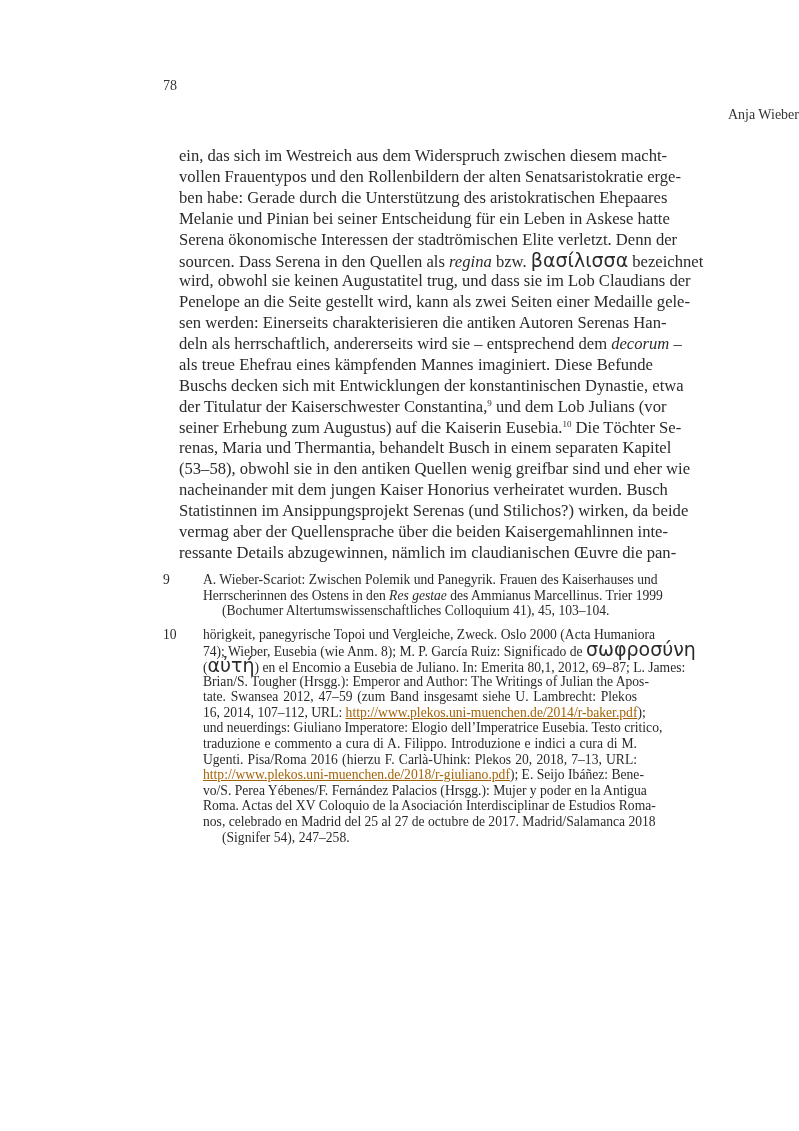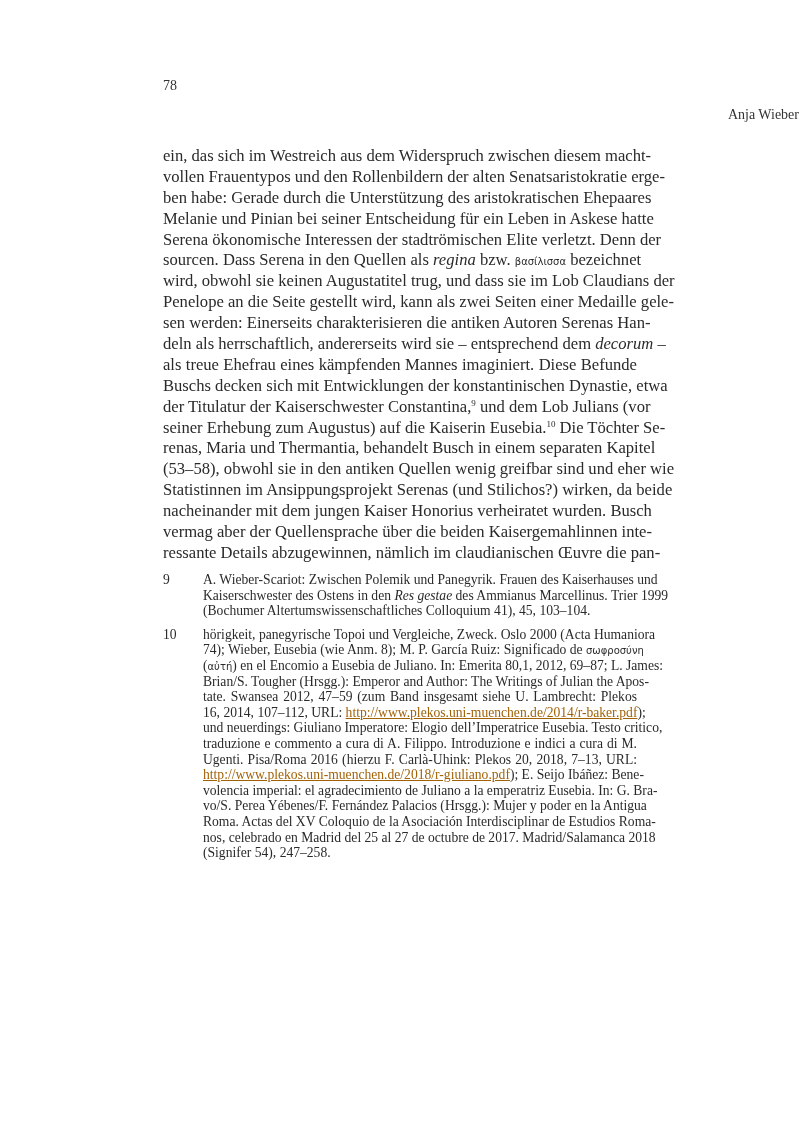--- a/index.html
+++ b/index.html
@@ -1,34 +1,34 @@
 <!DOCTYPE html>
 <html><head>
 <meta charset="utf-8">
 <style>
   html, body { margin: 0; padding: 0; background: #ffffff; }
   body { width: 799px; height: 1131px; position: relative; overflow: hidden;
          font-family: "Liberation Serif", "DejaVu Serif", serif; color: #2a2a2a; }
   .page-number { position: absolute; left: 163px; top: 78px; font-size: 14px; color: #333; }
   .running-head { position: absolute; left: 0; width: 799px; top: 75px; text-align: right; font-size: 14px; color: #333; margin-top: 32px; }
-  .body-text { position: absolute; left: 163px; top: 146px; width: 474px; }
+  .body-text { position: absolute; left: 179px; top: 146px; width: 474px; }
   .body-line { display: block; font-size: 16.6px; line-height: 20.9px; height: 20.9px; white-space: nowrap;
                text-align: justify; text-align-last: justify; }
   .body-line i { font-style: italic; }
   sup { font-size: 9px; line-height: 0; vertical-align: 6px; }
   .footnotes { position: absolute; left: 163px; top: 572px; width: 474px; }
   .footnote { position: relative; margin-bottom: 8px; }
   .fn-num { position: absolute; left: 0; top: 0; font-size: 13.6px; line-height: 15.6px; }
   .fn-body { margin-left: 40px; }
   .fn-line { display: block; font-size: 13.6px; line-height: 15.6px; height: 15.6px; white-space: nowrap;
              text-align: justify; text-align-last: justify; }
-  .fn-line.last { text-align-last: left; }
+  .fn-line.last { text-align-last: left; margin-left: 19px; }
   .link { text-decoration: underline; color: #a16207; }
   .it { font-style: italic; font-family: Liberation Serif, serif; }
-  .greek { font-family: "DejaVu Sans", sans-serif; font-size: 10px; }
+  .greek { font-family: "DejaVu Sans", sans-serif; font-size: 19px; }
 </style>
 </head>
 <body>
 
 <div class="page-number">78</div>
 <div class="running-head">Anja Wieber</div>
 
 <div class="body-text">
   <span class="body-line"><span>ein, das sich im Westreich aus dem Widerspruch zwischen diesem macht-</span></span>
   <span class="body-line"><span>vollen Frauentypos und den Rollenbildern der alten Senatsaristokratie erge-</span></span>
@@ -39,49 +39,48 @@
   <span class="body-line"><span>wird, obwohl sie keinen Augustatitel trug, und dass sie im Lob Claudians der</span></span>
   <span class="body-line"><span>Penelope an die Seite gestellt wird, kann als zwei Seiten einer Medaille gele-</span></span>
   <span class="body-line"><span>sen werden: Einerseits charakterisieren die antiken Autoren Serenas Han-</span></span>
   <span class="body-line"><span>deln als herrschaftlich, andererseits wird sie – entsprechend dem </span><i>decorum</i><span> –</span></span>
   <span class="body-line"><span>als treue Ehefrau eines kämpfenden Mannes imaginiert. Diese Befunde</span></span>
   <span class="body-line"><span>Buschs decken sich mit Entwicklungen der konstantinischen Dynastie, etwa</span></span>
   <span class="body-line"><span>der Titulatur der Kaiserschwester Constantina,</span><sup>9</sup><span> und dem Lob Julians (vor</span></span>
   <span class="body-line"><span>seiner Erhebung zum Augustus) auf die Kaiserin Eusebia.</span><sup>10</sup><span> Die Töchter Se-</span></span>
   <span class="body-line"><span>renas, Maria und Thermantia, behandelt Busch in einem separaten Kapitel</span></span>
   <span class="body-line"><span>(53–58), obwohl sie in den antiken Quellen wenig greifbar sind und eher wie</span></span>
+  <span class="body-line"><span>nacheinander mit dem jungen Kaiser Honorius verheiratet wurden. Busch</span></span>
   <span class="body-line"><span>Statistinnen im Ansippungsprojekt Serenas (und Stilichos?) wirken, da beide</span></span>
-  <span class="body-line"><span>nacheinander mit dem jungen Kaiser Honorius verheiratet wurden. Busch</span></span>
   <span class="body-line"><span>vermag aber der Quellensprache über die beiden Kaisergemahlinnen inte-</span></span>
   <span class="body-line"><span>ressante Details abzugewinnen, nämlich im claudianischen Œuvre die pan-</span></span>
 </div>
 
 <div class="footnotes">
   <div class="footnote">
     <span class="fn-num">9</span>
     <div class="fn-body">
       <span class="fn-line"><span>A. Wieber-Scariot: Zwischen Polemik und Panegyrik. Frauen des Kaiserhauses und</span></span>
-      <span class="fn-line"><span>Kaiserschwester des Ostens in den </span><span class="it">Res gestae</span><span> des Ammianus Marcellinus. Trier 1999</span></span>
+      <span class="fn-line"><span>Herrscherinnen des Ostens in den </span><span class="it">Res gestae</span><span> des Ammianus Marcellinus. Trier 1999</span></span>
       <span class="fn-line last"><span>(Bochumer Altertumswissenschaftliches Colloquium 41), 45, 103–104.</span></span>
     </div>
   </div>
 
   <div class="footnote">
     <span class="fn-num">10</span>
     <div class="fn-body">
       <span class="fn-line"><span>hörigkeit, panegyrische Topoi und Vergleiche, Zweck. Oslo 2000 (Acta Humaniora</span></span>
       <span class="fn-line"><span>74); Wieber, Eusebia (wie Anm. 8); M. P. García Ruiz: Significado de </span><span class="greek">σωφροσύνη</span></span>
       <span class="fn-line"><span>(</span><span class="greek">αὐτή</span><span>) en el Encomio a Eusebia de Juliano. In: Emerita 80,1, 2012, 69–87; L. James:</span></span>
       <span class="fn-line"><span>Brian/S. Tougher (Hrsgg.): Emperor and Author: The Writings of Julian the Apos-</span></span>
       <span class="fn-line"><span>tate. Swansea 2012, 47–59 (zum Band insgesamt siehe U. Lambrecht: Plekos</span></span>
       <span class="fn-line"><span>16, 2014, 107–112, URL: </span><span class="link">http://www.plekos.uni-muenchen.de/2014/r-baker.pdf</span><span>);</span></span>
       <span class="fn-line"><span>und neuerdings: Giuliano Imperatore: Elogio dell’Imperatrice Eusebia. Testo critico,</span></span>
       <span class="fn-line"><span>traduzione e commento a cura di A. Filippo. Introduzione e indici a cura di M.</span></span>
       <span class="fn-line"><span>Ugenti. Pisa/Roma 2016 (hierzu F. Carlà-Uhink: Plekos 20, 2018, 7–13, URL:</span></span>
       <span class="fn-line"><span class="link">http://www.plekos.uni-muenchen.de/2018/r-giuliano.pdf</span><span>); E. Seijo Ibáñez: Bene-</span></span>
-      <span class="fn-line"><span>volencia imperial: el agradecimiento de Juliano a la emperatriz Eusebia. In: G. Bra-</span></span>
       <span class="fn-line"><span>vo/S. Perea Yébenes/F. Fernández Palacios (Hrsgg.): Mujer y poder en la Antigua</span></span>
       <span class="fn-line"><span>Roma. Actas del XV Coloquio de la Asociación Interdisciplinar de Estudios Roma-</span></span>
       <span class="fn-line"><span>nos, celebrado en Madrid del 25 al 27 de octubre de 2017. Madrid/Salamanca 2018</span></span>
       <span class="fn-line last"><span>(Signifer 54), 247–258.</span></span>
     </div>
   </div>
 </div>
 
 </body></html>

